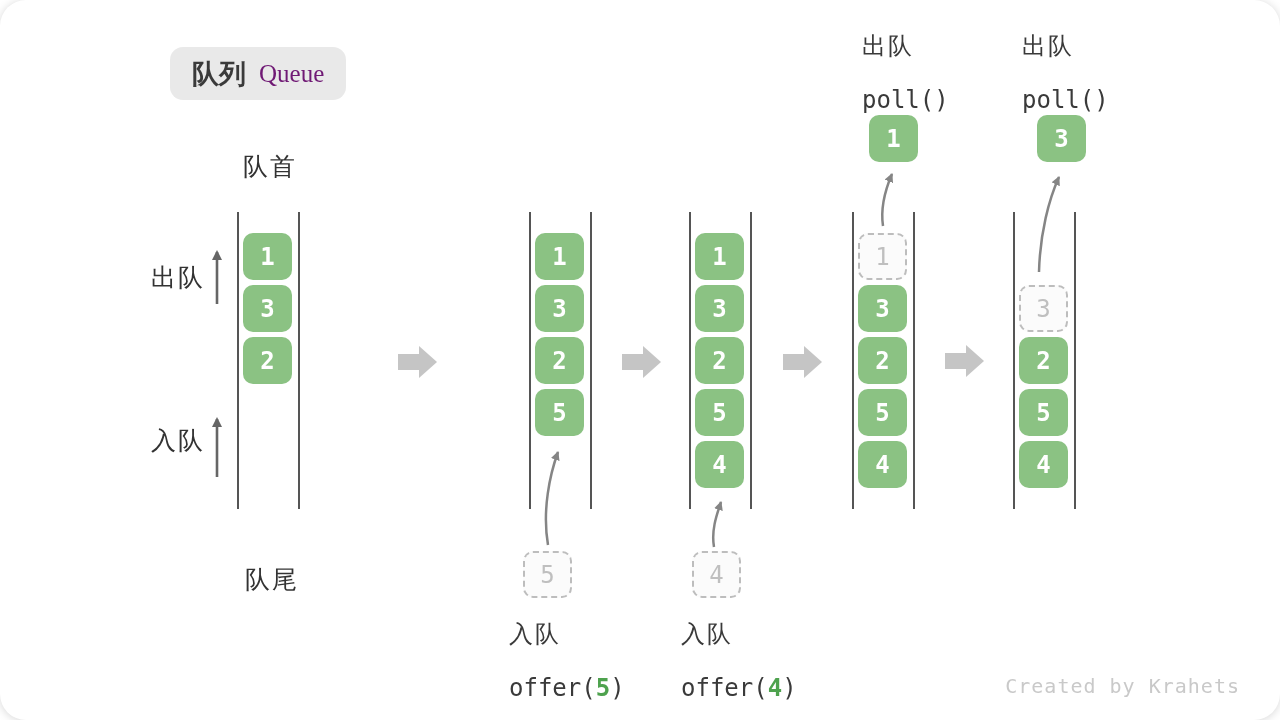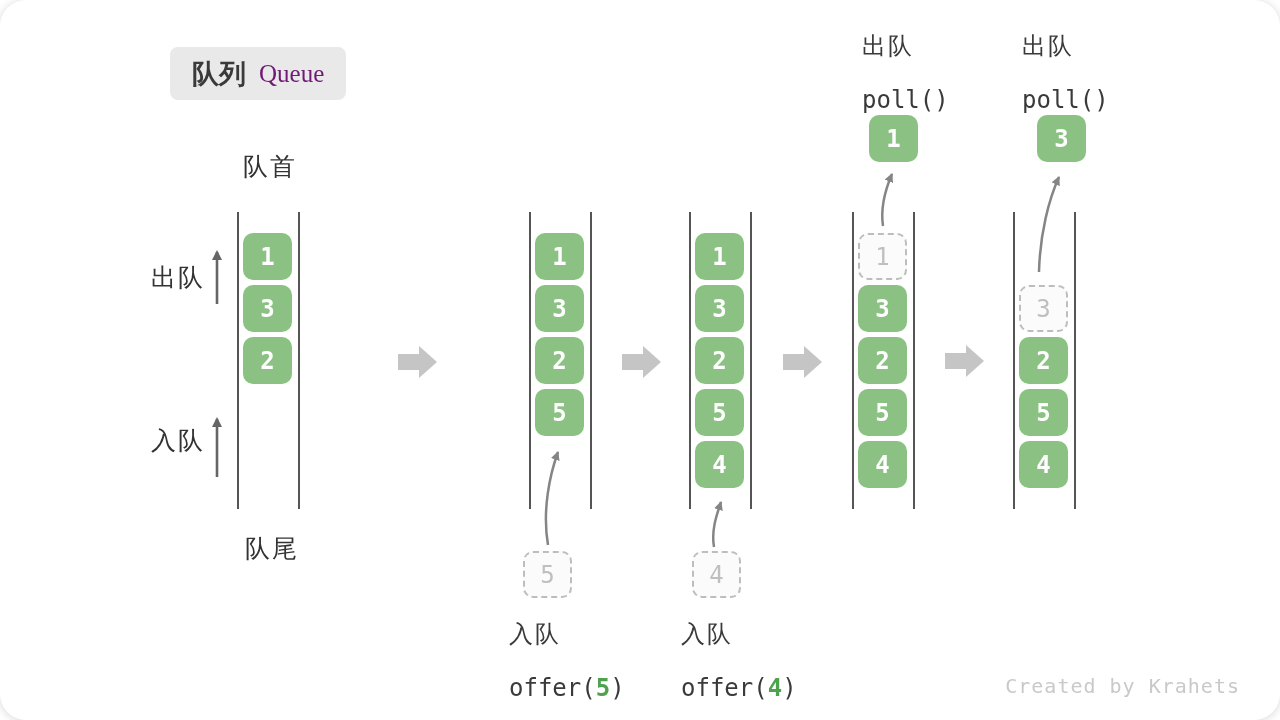--- a/index.html
+++ b/index.html
@@ -9,21 +9,21 @@
   .canvas {
     position: absolute; left: 0; top: 0; width: 1280px; height: 720px;
     background: #ffffff; border-radius: 26px;
     box-shadow: 0 1px 10px rgba(0,0,0,0.16);
   }
 
   
   .title-box {
     position: absolute; left: 170px; top: 47px; height: 53px;
     display: inline-flex; align-items: center; gap: 13px;
-    padding: 0 22px; background: #e9e9e9; border-radius: 8px;
+    padding: 0 22px; background: #e9e9e9; border-radius: 13px;
   }
   .title-zh { font-size: 27px; font-weight: 700; color: #3a3a3a; }
   .title-en { font-size: 25px; color: #701a75; font-family: Liberation Serif, serif; }
 
   
   .cjk-label { position: absolute; font-size: 25px; font-weight: 400; color: #333333; letter-spacing: 2px; white-space: nowrap; }
 
   
   .state { position: absolute; top: 212px; width: 63px; height: 297px; }
   .wall { position: absolute; top: 0; width: 2px; height: 100%; background: #555555; }
@@ -85,21 +85,21 @@
       </marker>
     </defs>
   </svg>
 
   <div class="title-box">
     <span class="title-zh">队列</span>
     <span class="title-en">Queue</span>
   </div>
 
   <div class="cjk-label" style="left:243px; top:150px;">队首</div>
-  <div class="cjk-label" style="left:245px; top:532px;">队尾</div>
+  <div class="cjk-label" style="left:245px; top:563px;">队尾</div>
 
   <div class="cjk-label" style="left:151px; top:261px;">出队</div>
   <svg class="arrow-svg" style="left:205px; top:240px;" width="24" height="68">
     <line class="upline" x1="12" y1="64" x2="12" y2="12" marker-end="url(#ah-dark)"></line>
   </svg>
 
   <div class="cjk-label" style="left:151px; top:424px;">入队</div>
   <svg class="arrow-svg" style="left:205px; top:407px;" width="24" height="74">
     <line class="upline" x1="12" y1="70" x2="12" y2="12" marker-end="url(#ah-dark)"></line>
   </svg>

